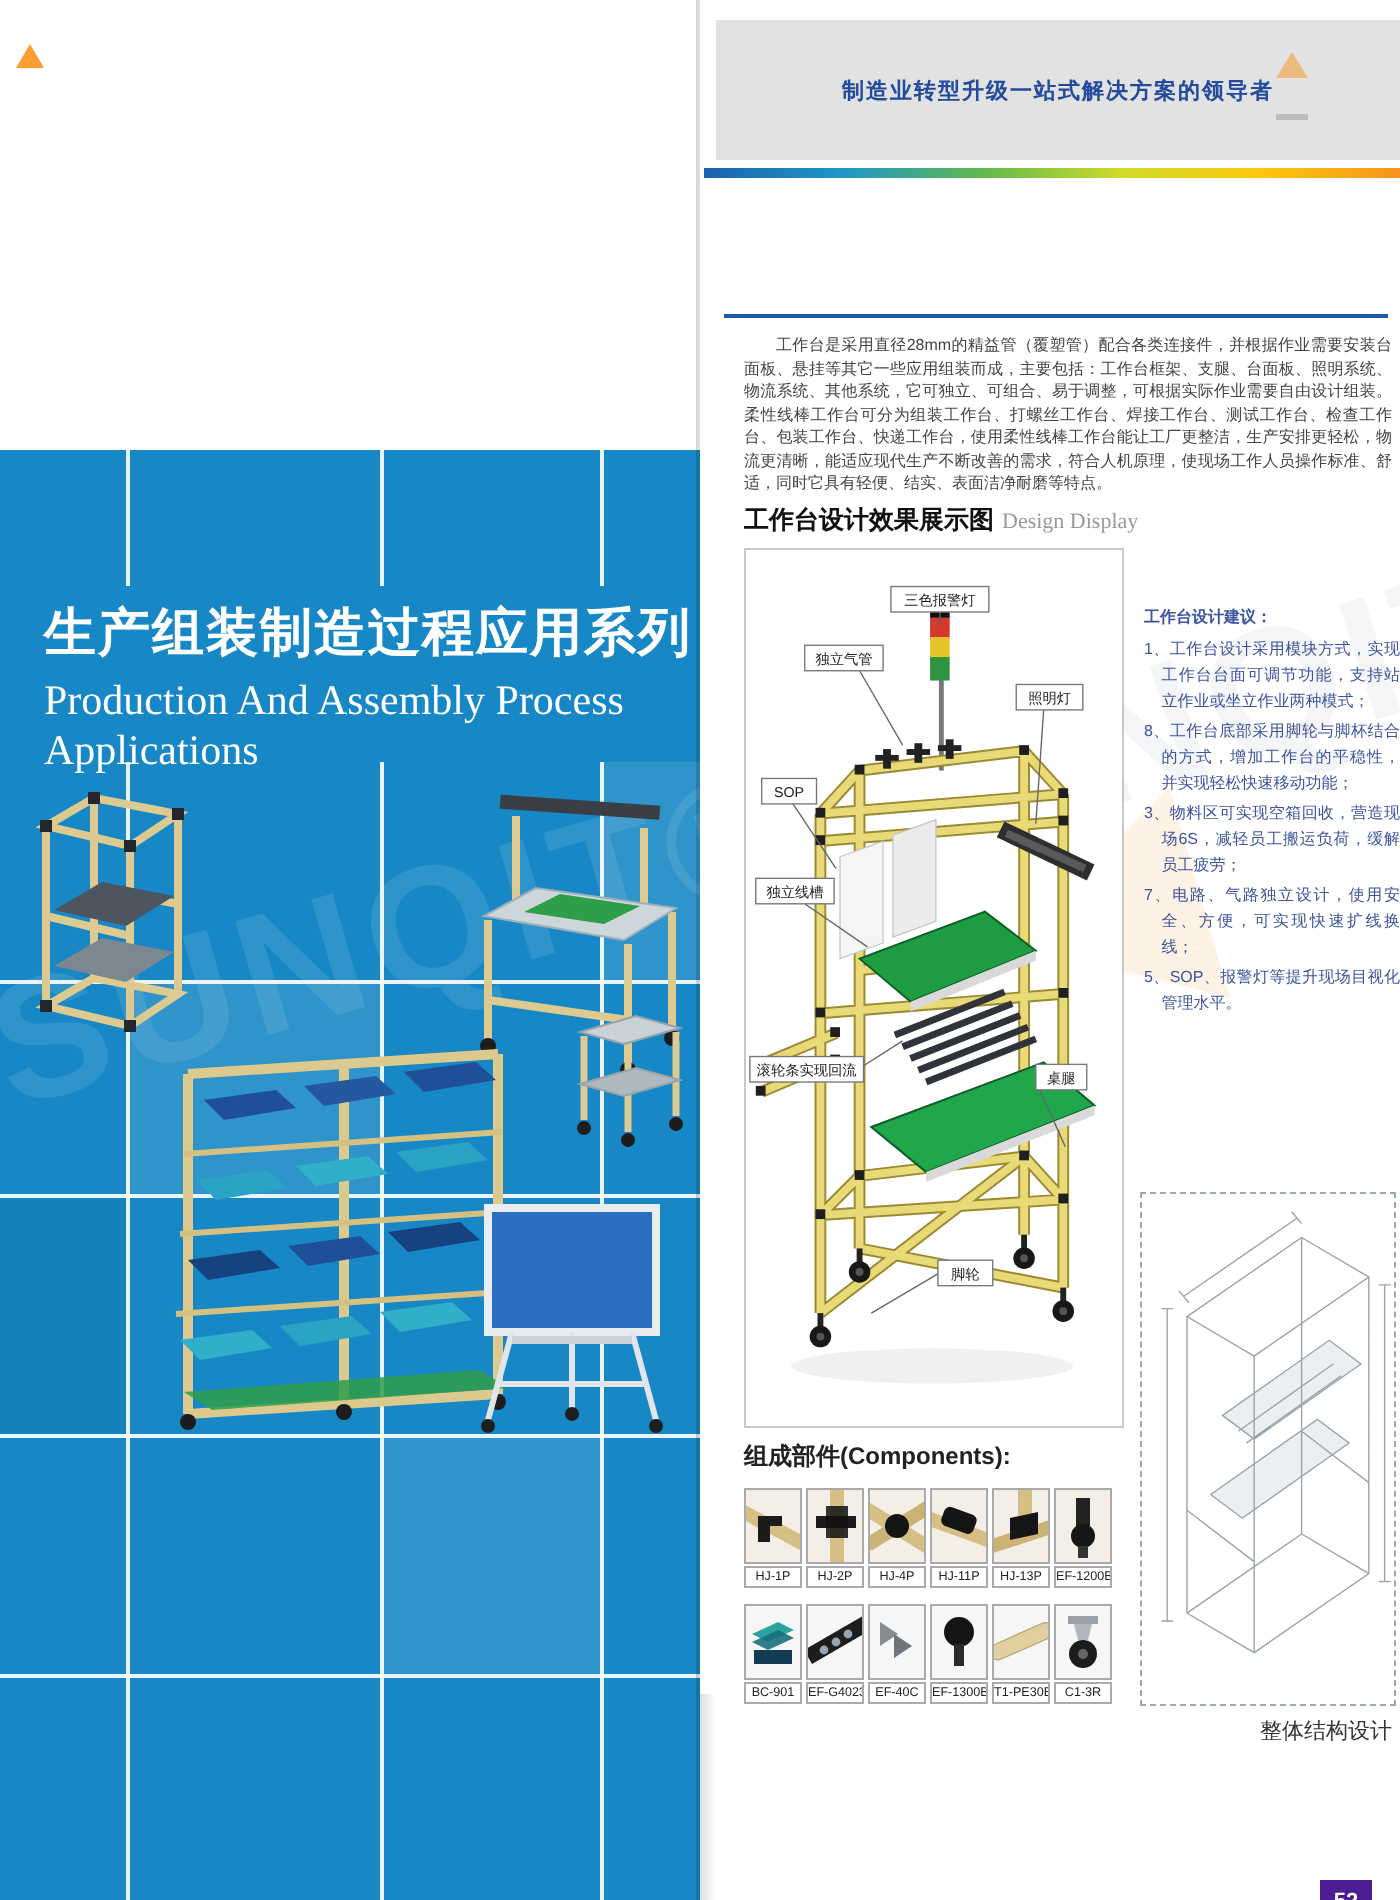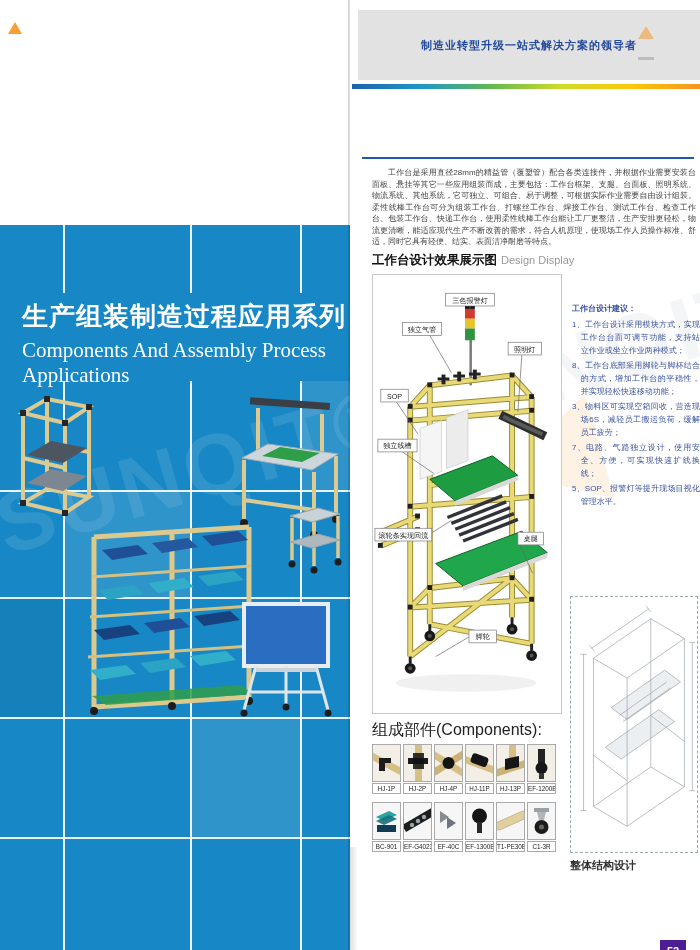--- a/index.html
+++ b/index.html
@@ -41,37 +41,37 @@
   .band-logo .dash{width:16px;height:3px;background:#9a9a9a;margin-top:18px;}
   .grad-bar{position:absolute;left:2px;right:0;top:84px;height:5px;
     background:linear-gradient(to right,#1b63ad,#1f97c9,#61b94e,#cfdb2a,#fdc70c,#f7941d);}
   .sec-title{position:absolute;left:12px;top:124px;white-space:nowrap;}
   .sec-title .chev{color:#f7941d;font-size:21px;font-weight:bold;vertical-align:-1px;}
   .sec-title .cn{color:#1a54a3;font-size:20px;font-weight:bold;margin-left:2px;}
   .sec-title .en{color:#7d9cc4;font-size:17px;margin-left:5px;}
   .rule{position:absolute;left:12px;width:332px;top:157px;height:2px;background:#1d59a5;}
   .intro{position:absolute;left:22px;width:324px;top:167px;margin:0;font-size:8px;line-height:11.5px;
     color:#444;text-align:justify;text-indent:2em;}
-  .disp-head{position:absolute;left:22px;top:252px;font-size:12.5px;color:#111;font-weight:bold;}
+  .disp-head{position:absolute;left:22px;top:252px;font-size:12.5px;color:#111;font-weight:bold;font-family:Liberation Serif, serif;}
   .disp-head .en{color:#999;font-weight:normal;font-size:11px;margin-left:4px;}
   .diagram-box{position:absolute;left:22px;top:274px;width:190px;height:440px;
     border:1px solid #c9c9c9;background:#fff;box-sizing:border-box;}
   .wm-right{position:absolute;left:56px;top:300px;font-size:88px;font-weight:bold;
     color:rgba(120,130,140,.08);transform:rotate(-18deg);letter-spacing:4px;white-space:nowrap;pointer-events:none;}
   .wm-tri{position:absolute;left:168px;top:392px;width:0;height:0;
     border-left:55px solid transparent;border-right:55px solid transparent;
     border-bottom:95px solid rgba(247,148,29,.12);transform:rotate(14deg);}
   .suggest{position:absolute;left:222px;top:302px;width:128px;color:#3c549e;font-size:8px;line-height:13px;}
   .suggest .shead{font-weight:bold;margin-bottom:3px;}
   .suggest .sitem{padding-left:1.1em;text-indent:-1.1em;margin-bottom:2px;text-align:justify;}
   .dashed-box{position:absolute;left:220px;top:596px;width:128px;height:257px;
     border:1px dashed #9aa;background:#fff;box-sizing:border-box;}
-  .struct-cap{position:absolute;left:220px;top:858px;width:128px;
-    font-size:11px;font-weight:bold;color:#333;padding-right:2px;box-sizing:border-box;}
-  .comp-head{position:absolute;left:22px;top:720px;font-size:16px;font-weight:normal;color:#222;}
+  .struct-cap{position:absolute;left:220px;top:858px;width:128px;text-align:right;
+    font-size:11px;font-weight:normal;color:#333;padding-right:2px;box-sizing:border-box;}
+  .comp-head{position:absolute;left:22px;top:720px;font-size:12px;font-weight:bold;color:#222;}
   .parts-row{position:absolute;left:22px;display:flex;gap:2px;}
   .parts-row.r1{top:744px;} .parts-row.r2{top:802px;}
   .part{width:29px;}
   .thumb{width:29px;height:38px;border:1px solid #aaa;box-sizing:border-box;background:#f3efe6;overflow:hidden;}
   .r2 .thumb{background:#f6f6f6;}
   .plabel{margin-top:1px;border:1px solid #aaa;box-sizing:border-box;height:11px;font-size:6.3px;
     text-align:center;line-height:9px;color:#222;overflow:hidden;white-space:nowrap;}
   
   .lbl{fill:#fff;stroke:#777;stroke-width:.7;}
   .lt{font-size:7.3px;fill:#222;font-family:"Liberation Sans",sans-serif;}
@@ -98,21 +98,21 @@
       <div class="gl h" style="top:152px;"></div>
       <div class="gl h" style="top:265px;"></div>
       <div class="gl h" style="top:372px;"></div>
       <div class="gl h" style="top:492px;"></div>
       <div class="gl h" style="top:612px;"></div>
 
       <div class="wm-left">SUNQIT®</div>
 
       <div class="mosaic-title">
         <div class="cn">生产组装制造过程应用系列</div>
-        <div class="en">Components And Assembly Process Applications</div>
+        <div class="en">Production And Assembly Process Applications</div>
       </div>
 
       <svg class="prod" style="left:3px;top:158px;" width="110" height="145" viewBox="0 0 110 145">
         <g stroke="#dcca90" stroke-width="4" fill="none">
           <path d="M20 30 L44 16 L86 24 L62 40 Z M20 30 V120 M44 16 V106 M86 24 V114 M62 40 V130
                    M20 120 L44 106 L86 114 L62 130 Z M20 75 L62 85 M44 61 L86 69"></path>
         </g>
         <path d="M24 72 L48 58 L84 65 L60 80 Z" fill="#4c5560"></path>
         <path d="M24 100 L48 86 L84 93 L60 108 Z" fill="#7d8791"></path>
         <g fill="#23262b">

